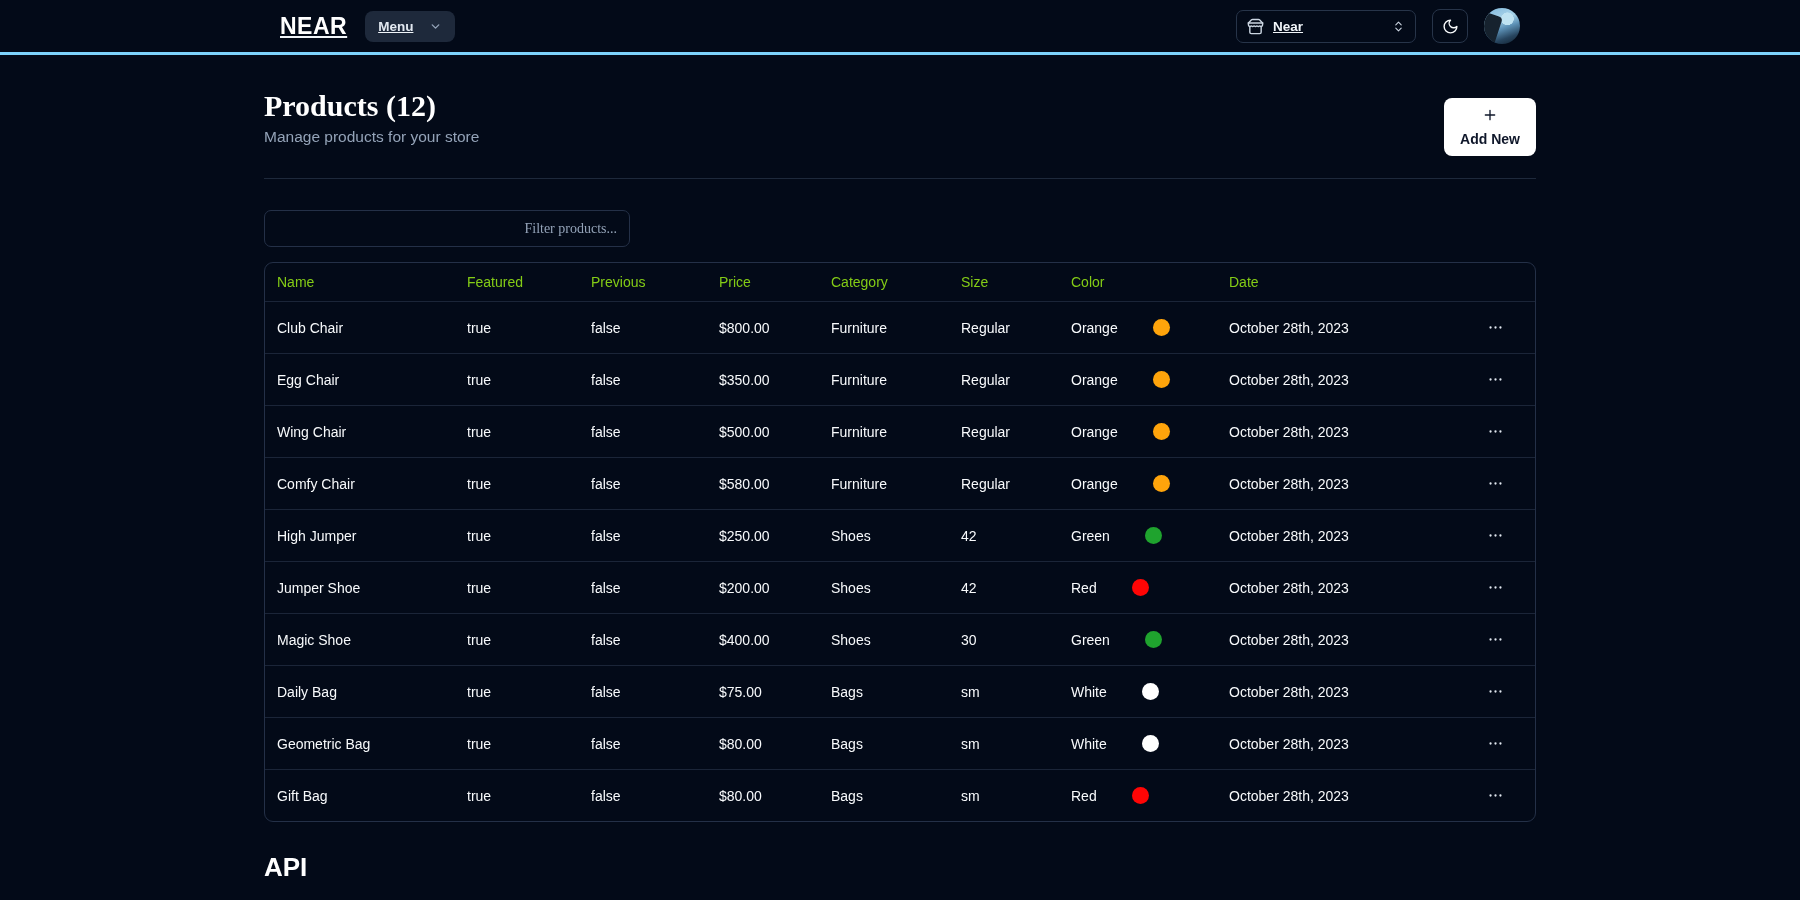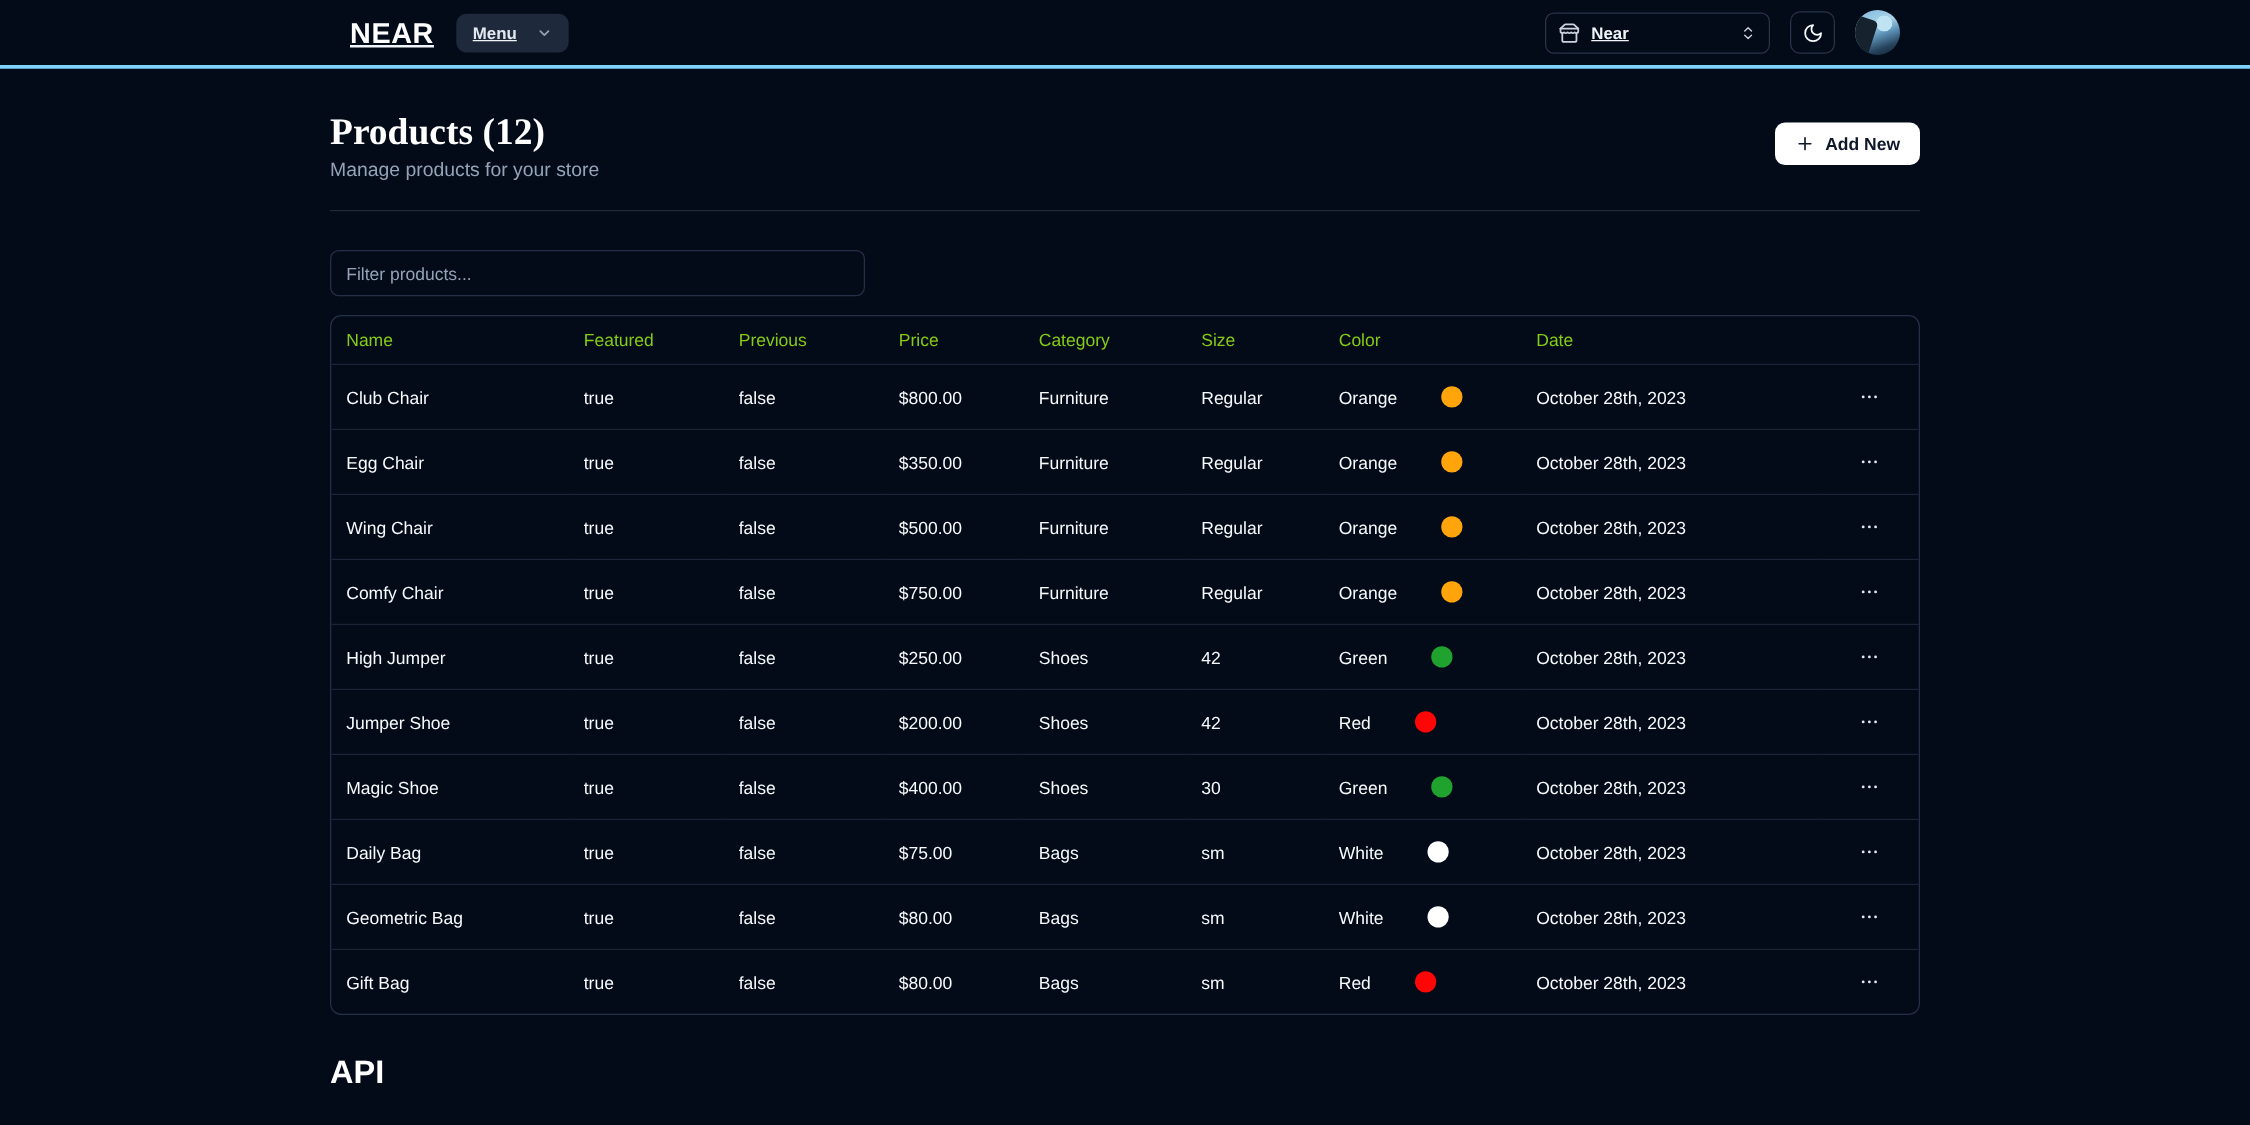--- a/index.html
+++ b/index.html
@@ -54,28 +54,28 @@
 
   
   .container { max-width:1272px; margin:0 auto; }
   .page-head { margin-top:33px; display:flex; align-items:flex-start; }
   .page-title { font-size:30px; font-weight:800; color:#FFFFFF; line-height:1.2;font-family:Liberation Serif, serif; }
   .page-subtitle { margin-top:4px; font-size:15.5px; color:#94A3B8; }
   .add-btn {
     margin-left:auto; margin-top:10px; background:#FFFFFF; color:#0F172A;
     border:none; border-radius:8px; padding:9px 16px;
     font-family:inherit; font-size:14px; font-weight:600;
-    display:flex; align-items:center; gap:8px; cursor:pointer;
+    display:flex; align-items:center; gap:8px; cursor:pointer;flex-direction:column;
   }
   .divider { border:none; border-top:1px solid #1E293B; margin-top:22px; }
 
   .filter-input {
-    margin-top:31px; width:428px; height:37px; background:transparent;
+    margin-top:31px; width:366px; height:37px; background:transparent;
     border:1px solid #243047; border-radius:7px; padding:0 12px;
-    color:#F1F5F9; font-family:Liberation Sans, sans-serif; font-size:14px; outline:none; display:block;
+    color:#F1F5F9; font-family:Liberation Serif, serif; font-size:14px; outline:none; display:block;text-align:right;
   }
   .filter-input::placeholder { color:#94A3B8; }
 
   
   .table-wrap { margin-top:15px; border:1px solid #243047; border-radius:9px; overflow:hidden; }
   table { width:100%; border-collapse:collapse; table-layout:fixed; }
   th {
     text-align:left; font-weight:500; color:#84cc16; font-size:14px;
     padding:11px 12px; border-bottom:1px solid #1B2538;
   }
@@ -261,21 +261,21 @@
                     <circle cx="19" cy="12" r="1.6"></circle>
                   </svg>
                 </span>
               </button></td>
         </tr>
 
         <tr>
           <td>Comfy Chair</td>
           <td>true</td>
           <td>false</td>
-          <td>$750.00</td>
+          <td>$580.00</td>
           <td>Furniture</td>
           <td>Regular</td>
           <td><span class="color-cell">
                 <span>Orange</span>
                 <span class="dot" style="background: rgb(255, 164, 11);"></span>
               </span></td>
           <td>October 28th, 2023</td>
           <td class="actions-cell"><button class="row-actions">
                 <span>
                   <svg width="17" height="17" viewBox="0 0 24 24" fill="currentColor">

